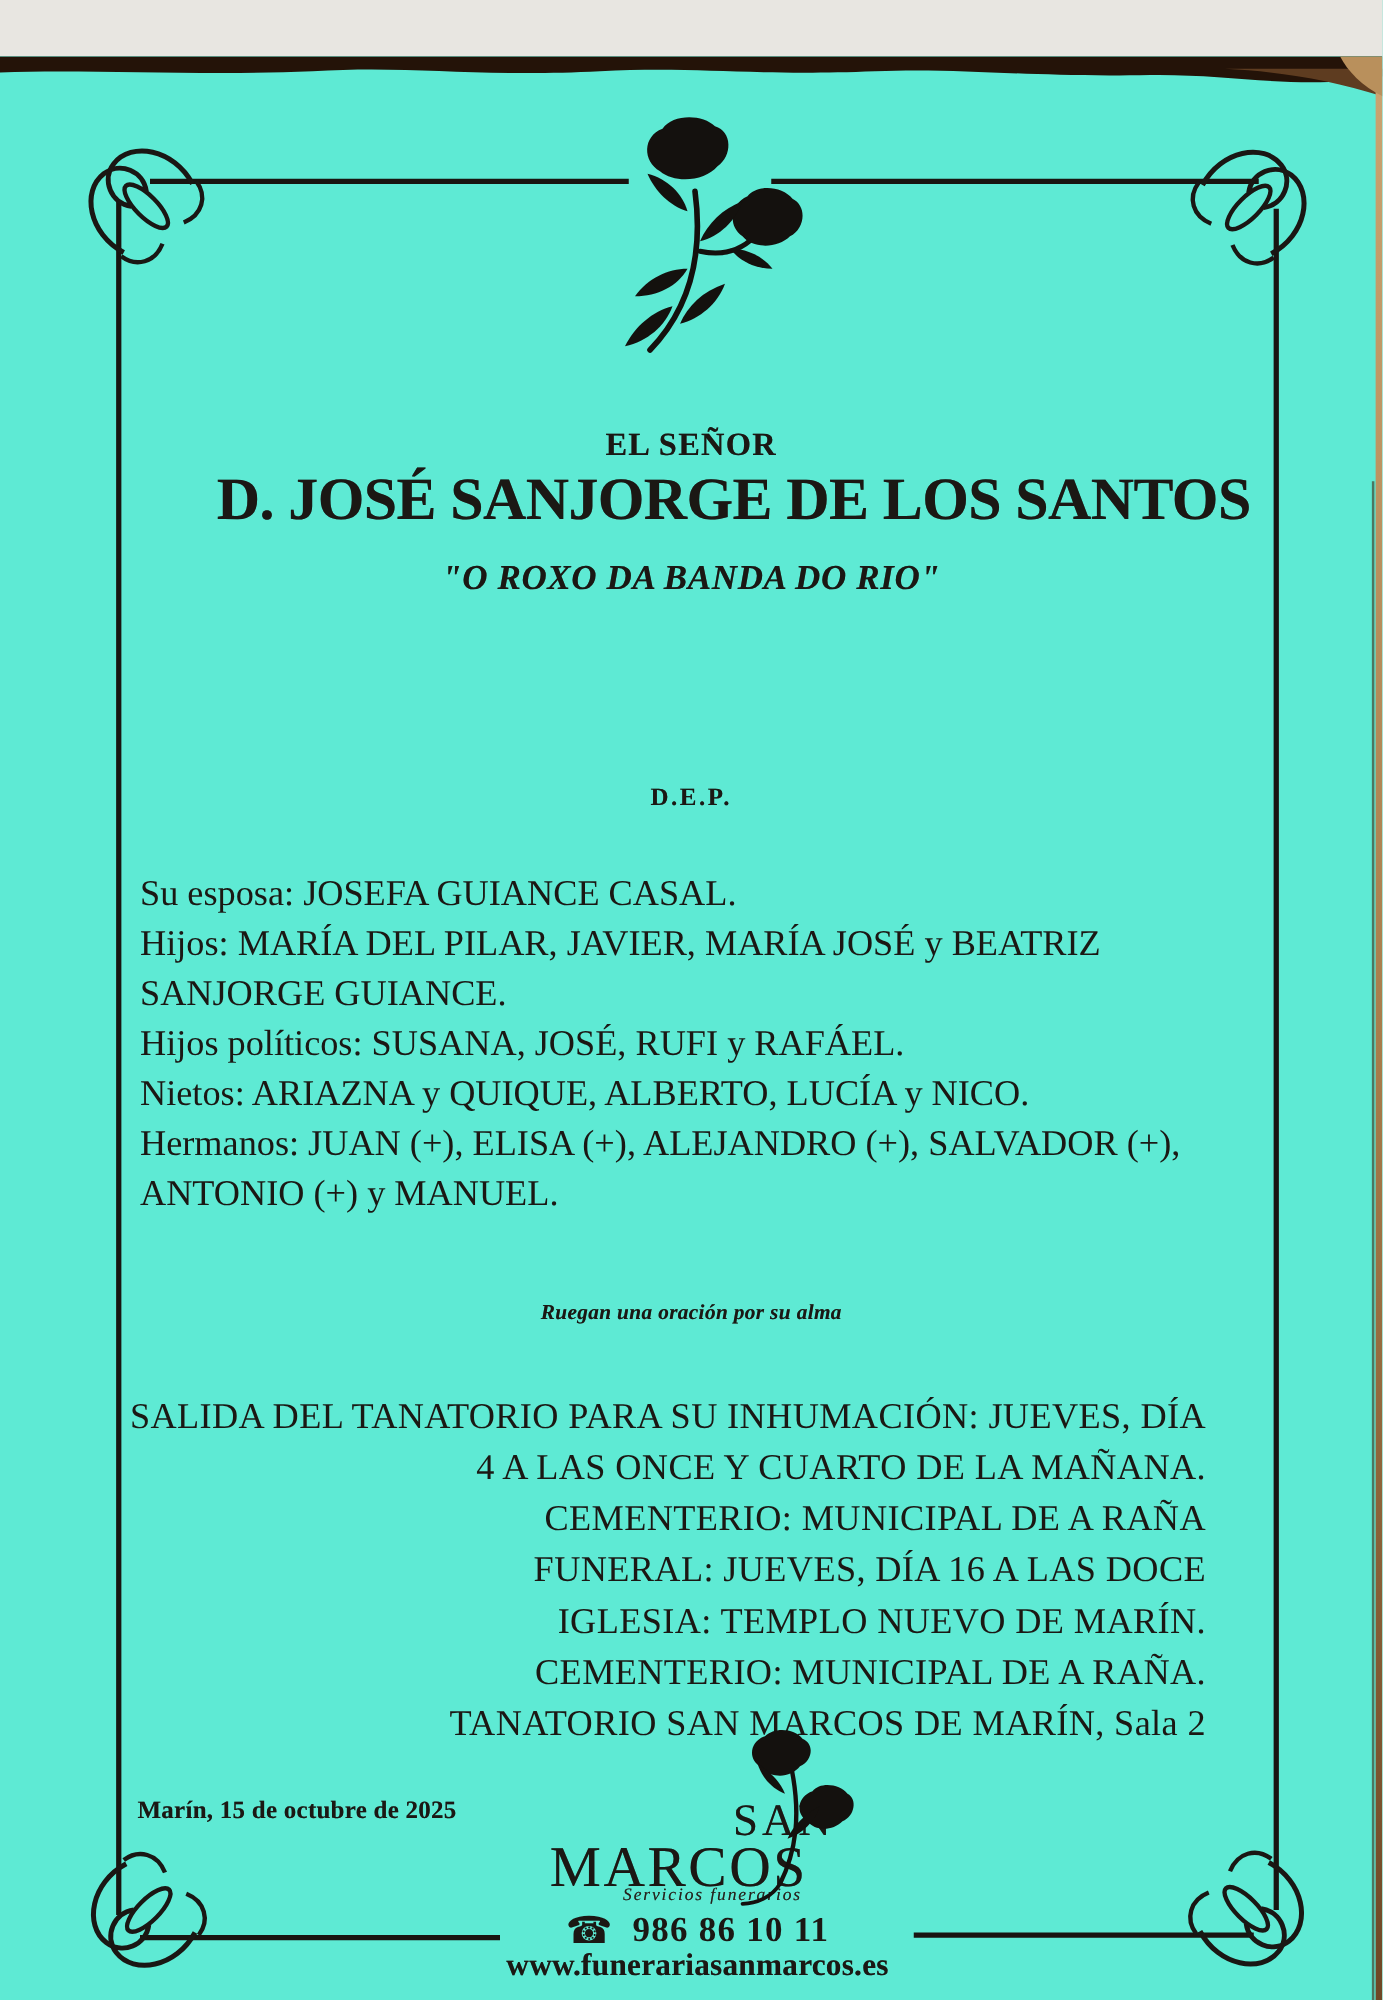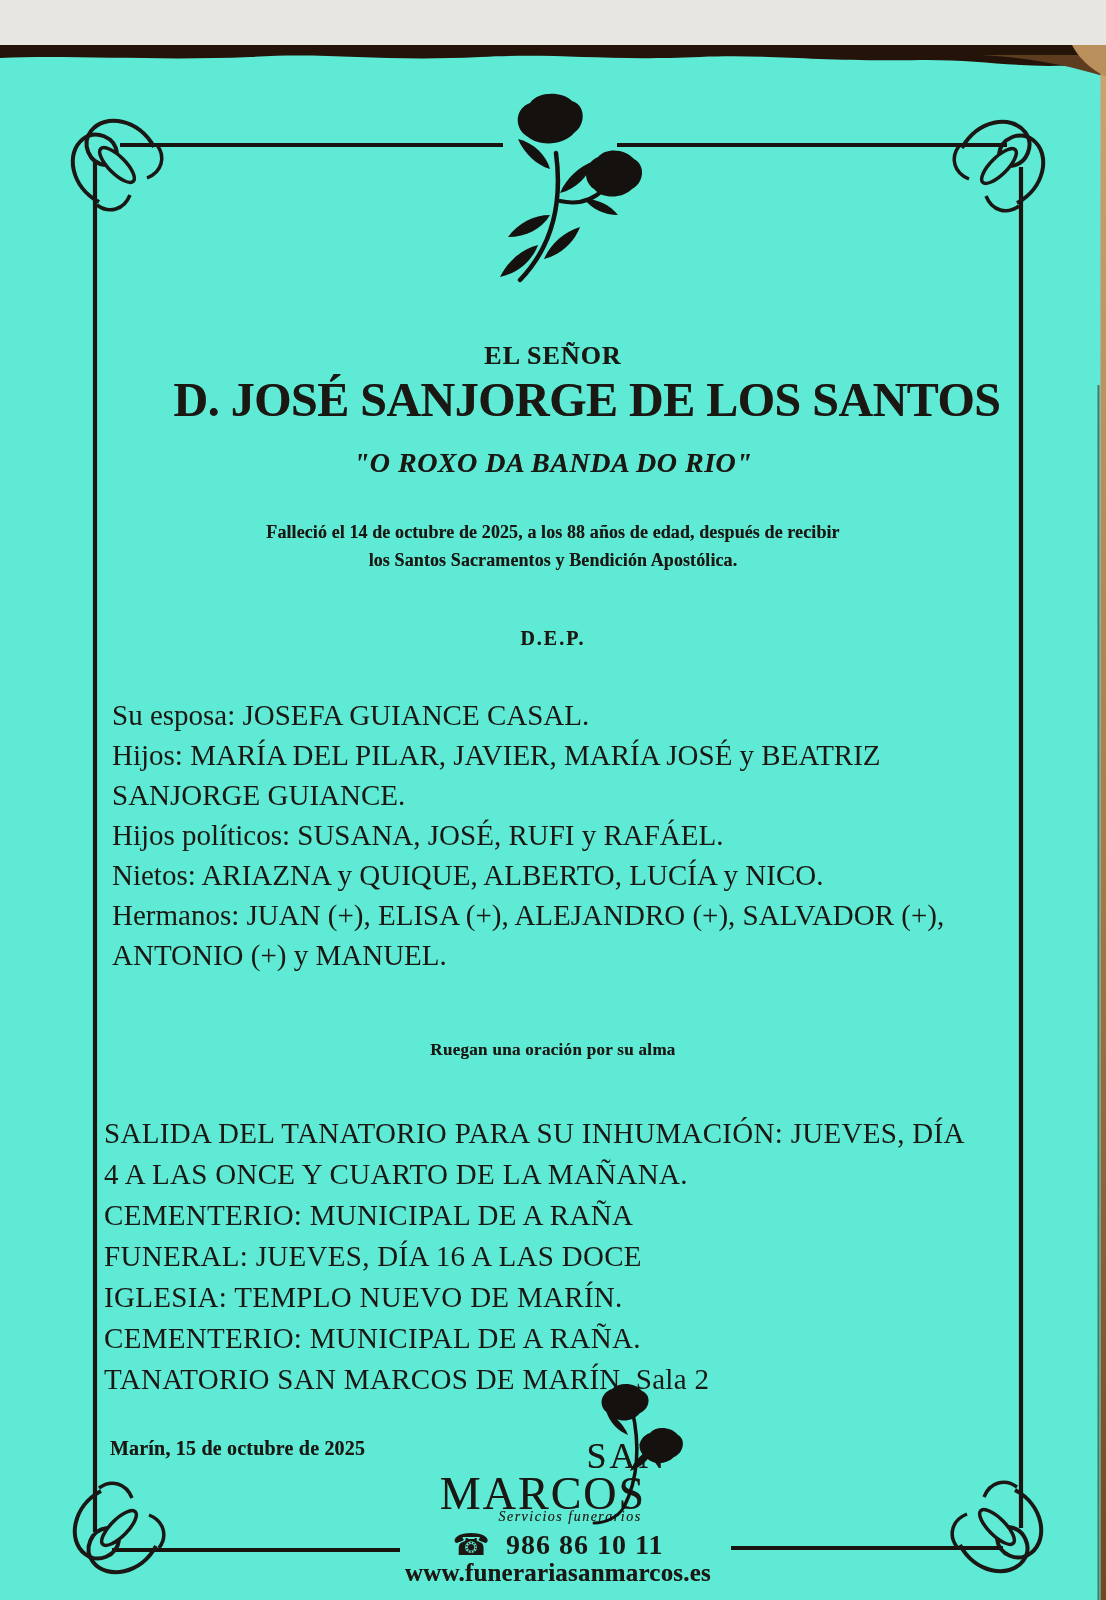--- a/index.html
+++ b/index.html
@@ -18,22 +18,22 @@
   
   .honorific{top:296px;font-size:26px;font-weight:bold;letter-spacing:1px;}
   .deceased-name{top:327px;font-size:48px;font-weight:bold;letter-spacing:-.5px;padding-left:34px;}
   .nickname{top:402px;font-size:28px;font-weight:bold;font-style:italic;letter-spacing:.5px;}
   .death-notice{top:473px;font-size:18px;font-weight:bold;line-height:28px;letter-spacing:.1px;}
   .rip{top:582px;font-size:20px;font-weight:bold;letter-spacing:2px;}
 
   
   .family{position:absolute;left:112px;top:650px;font-size:29px;line-height:40px;}
   .family div{white-space:nowrap;}
-  .prayer{top:995px;font-size:17px;font-weight:bold;letter-spacing:.3px;}
-  .schedule{position:absolute;left:104px;top:1068px;font-size:29px;line-height:41px;letter-spacing:.3px;}
+  .prayer{top:995px;font-size:17px;font-weight:bold;font-style:italic;letter-spacing:.3px;}
+  .schedule{position:absolute;left:104px;top:1068px;font-size:29px;line-height:41px;letter-spacing:.3px;text-align:right;}
   .schedule div{white-space:nowrap;}
 
   .dateline{left:110px;top:1392px;font-size:20px;font-weight:bold;letter-spacing:.2px;}
 
   
   .logo-san{left:627px;top:1390px;transform:translateX(-50%);font-size:36px;letter-spacing:3px;}
   .logo-marcos{left:543px;top:1422px;transform:translateX(-50%);font-size:46px;letter-spacing:2px;}
   .logo-tagline{left:570px;top:1464px;transform:translateX(-50%);font-size:14px;font-style:italic;letter-spacing:1.5px;color:#26221c;}
   .phone-row{position:absolute;left:558px;top:1484px;transform:translateX(-50%);display:flex;align-items:center;gap:16px;}
   .phone-icon{font-family:"DejaVu Sans", sans-serif;font-size:30px;line-height:30px;}
@@ -46,24 +46,20 @@
 </head>
 <body>
 
 <div class="page">
 
   <div class="textlayer">
 
     <div class="txt centered honorific">EL SEÑOR</div>
     <div class="txt centered deceased-name">D. JOSÉ SANJORGE DE LOS SANTOS</div>
     <div class="txt centered nickname">"O ROXO DA BANDA DO RIO"</div>
-    <div class="txt centered death-notice">
-      <span>Falleció el 14 de octubre de 2025, a los 88 años de edad, después de recibir</span><br>
-      <span>los Santos Sacramentos y Bendición Apostólica.</span>
-    </div>
     <div class="txt centered rip">D.E.P.</div>
 
     <div class="family">
       <div>Su esposa: JOSEFA GUIANCE CASAL.</div>
       <div>Hijos: MARÍA DEL PILAR, JAVIER, MARÍA JOSÉ y BEATRIZ</div>
       <div>SANJORGE GUIANCE.</div>
       <div>Hijos políticos: SUSANA, JOSÉ, RUFI y RAFÁEL.</div>
       <div>Nietos: ARIAZNA y QUIQUE, ALBERTO, LUCÍA y NICO.</div>
       <div>Hermanos: JUAN (+), ELISA (+), ALEJANDRO (+), SALVADOR (+),</div>
       <div>ANTONIO (+) y MANUEL.</div>

